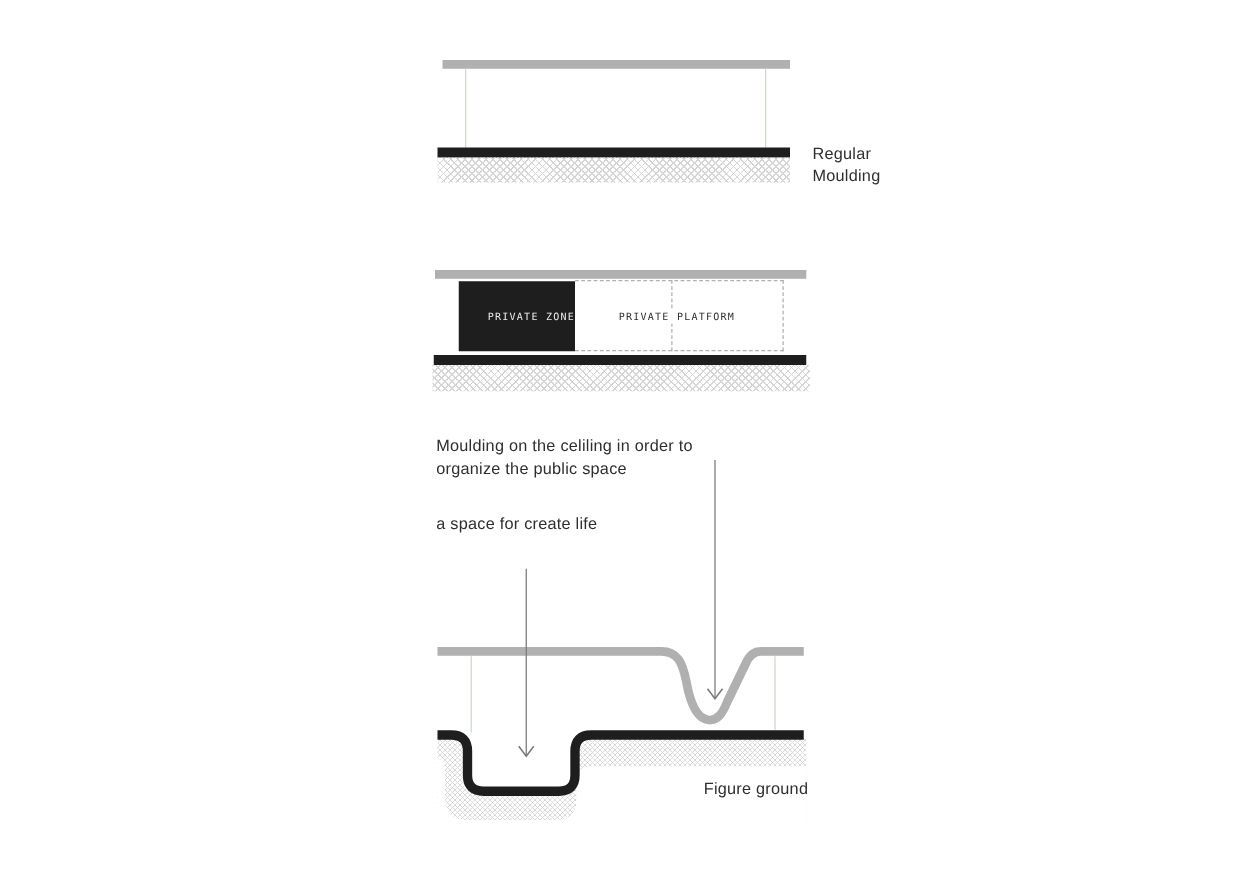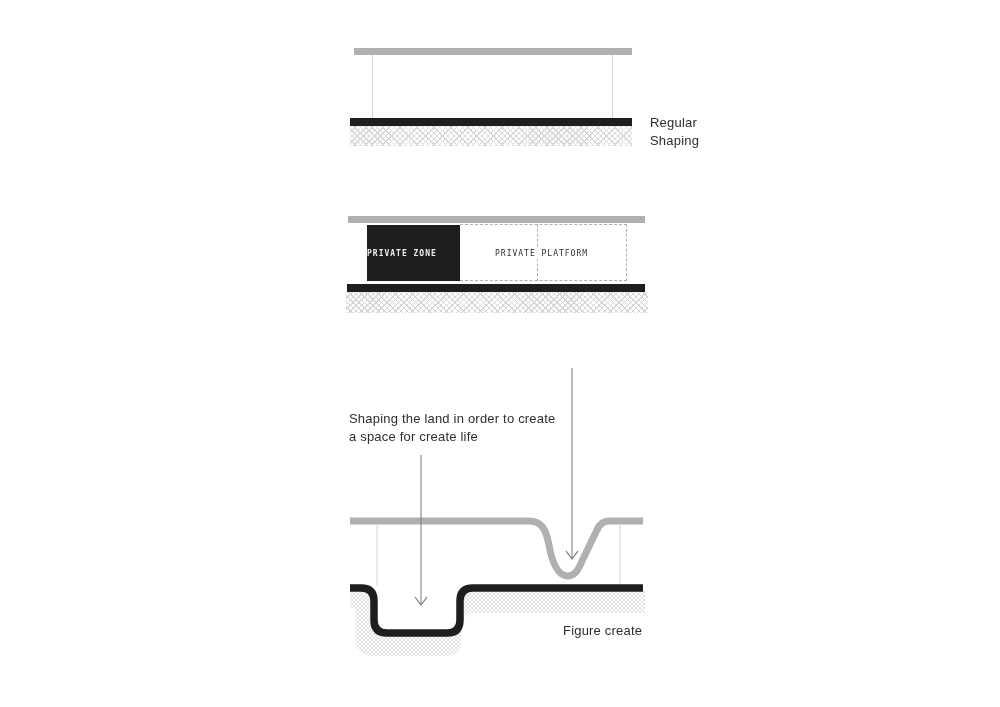--- a/index.html
+++ b/index.html
@@ -53,22 +53,21 @@
   }
   .dashed-divider {
     width: 0;
     border-left: 1px dashed var(--dashed-line);
   }
   .private-box {
     background: var(--black-bar);
     color: var(--label-on-dark);
     display: flex;
     align-items: center;
-    justify-content: flex-start;
-    font-weight: bold;
+    justify-content: flex-end;
   }
   .platform-label {
     background: var(--page-bg);
     color: var(--text-color);
     padding: 1px 3px;
   }
   svg.overlay { position: absolute; left: 0; top: 0; pointer-events: none; }
   .stroke-gray  { stroke: var(--gray-bar);  fill: none; }
   .stroke-black { stroke: var(--black-bar); fill: none; }
   .stroke-col   { stroke: var(--column-line); fill: none; }
@@ -82,38 +81,41 @@
 <div id="canvas">
 
   <div>
     <div class="abs gray-bar" style="left:354px; top:48px; width:278px; height:7px;"></div>
     <div class="abs column" style="left:372px; top:55px; height:63px;"></div>
     <div class="abs column" style="left:612px; top:55px; height:63px;"></div>
     <div class="abs black-bar" style="left:350px; top:118px; width:282px; height:8px;"></div>
     <div class="abs hatch" style="left:350px; top:126px; width:282px; height:20px;"></div>
     <div class="abs caption" style="left:650px; top:114px;">
       <div>Regular</div>
-      <div>Shaping</div>
+      <div>Moulding</div>
     </div>
   </div>
 
   <div>
     <div class="abs gray-bar" style="left:348px; top:216px; width:297px; height:7px;"></div>
     <div class="abs dashed-box" style="left:460px; top:224px; width:167px; height:57px;"></div>
     <div class="abs dashed-divider" style="left:537px; top:224px; height:57px;"></div>
     <div class="abs private-box zone-label" style="left:367px; top:225px; width:93px; height:56px;">
       <span>PRIVATE ZONE</span>
     </div>
     <div class="abs zone-label platform-label" style="left:492px; top:248px;"><span>PRIVATE PLATFORM</span></div>
     <div class="abs black-bar" style="left:347px; top:284px; width:298px; height:8px;"></div>
     <div class="abs hatch" style="left:346px; top:292px; width:302px; height:21px;"></div>
   </div>
 
+  <div class="abs caption" style="left:349px; top:348px;">
+    <div>Moulding on the celiling in order to</div>
+    <div>organize the public space</div>
+  </div>
   <div class="abs caption" style="left:349px; top:410px;">
-    <div>Shaping the land in order to create</div>
     <div>a space for create life</div>
   </div>
 
   <svg class="overlay" width="1000" height="707" viewBox="0 0 1000 707">
     <defs>
       <pattern id="hatch3" width="4" height="4" patternUnits="userSpaceOnUse">
         <path d="M0 4 L4 0 M0 0 L4 4" class="hatch-stroke" stroke-width="0.7"></path>
       </pattern>
     </defs>
 
@@ -138,15 +140,15 @@
       <line class="stroke-arrow" x1="572" y1="368" x2="572" y2="559" stroke-width="1"></line>
       <polyline class="stroke-arrow" points="566,551 572,559 578,551" stroke-width="1.2"></polyline>
     </g>
 
     <g>
       <line class="stroke-arrow" x1="421" y1="455" x2="421" y2="605" stroke-width="1"></line>
       <polyline class="stroke-arrow" points="415,597 421,605 427,597" stroke-width="1.2"></polyline>
     </g>
   </svg>
 
-  <div class="abs caption" style="left:563px; top:622px;"><span>Figure create</span></div>
+  <div class="abs caption" style="left:563px; top:622px;"><span>Figure ground</span></div>
 
 </div>
 
 </body></html>

